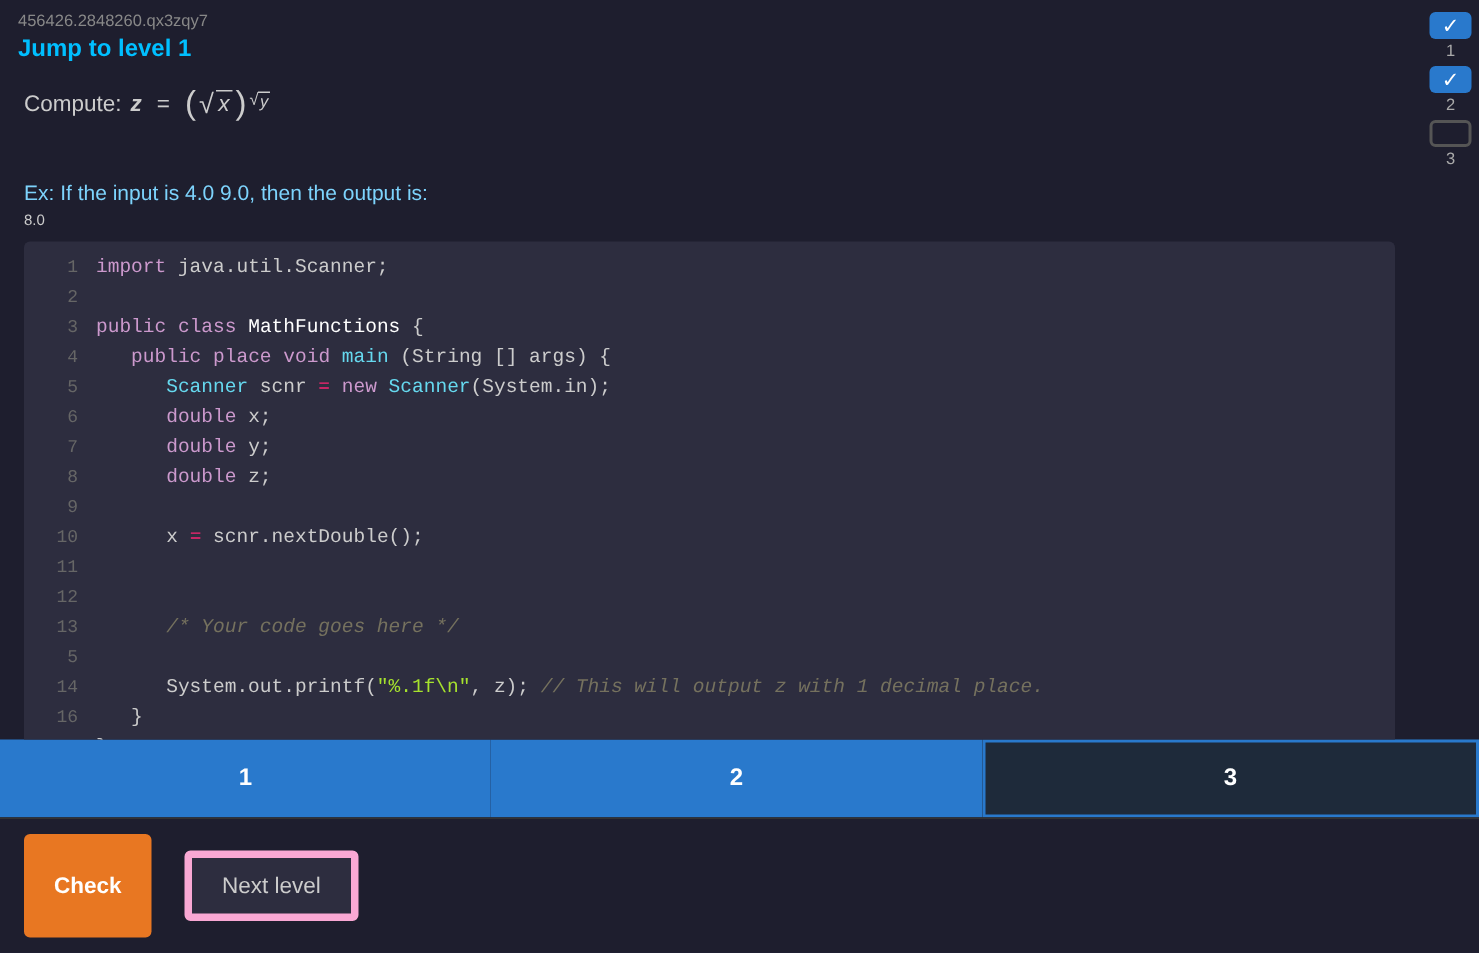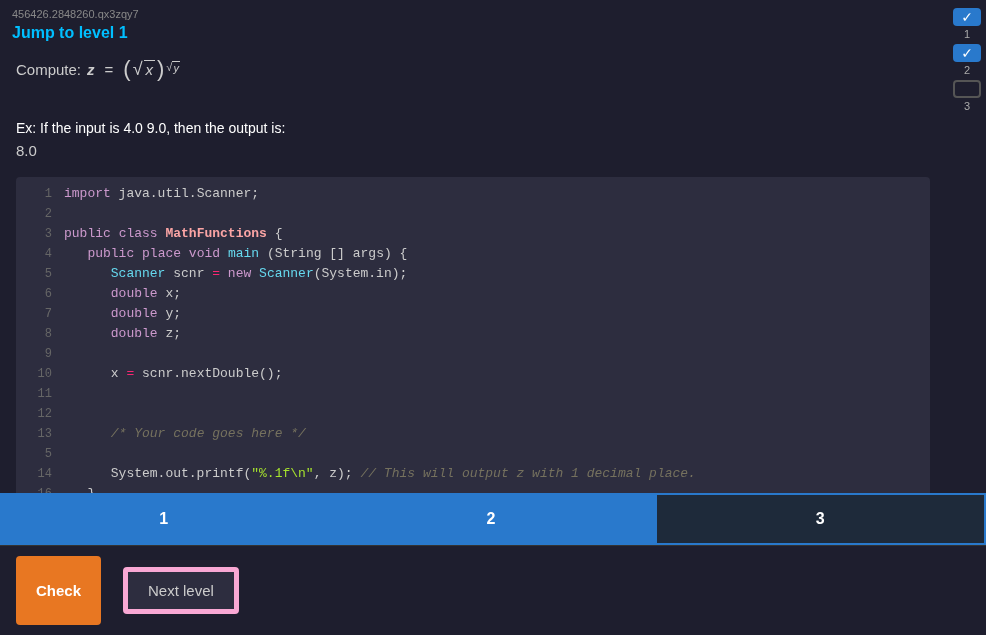--- a/index.html
+++ b/index.html
@@ -105,29 +105,29 @@
       font-size: 15px;
       color: #ccc;
       display: flex;
       align-items: center;
       gap: 6px;
       margin-bottom: 6px;
     }
 
     .example-text {
       font-size: 14px;
-      color: #ffffff;
+      color: #7dd3fc;
       margin-bottom: 6px;
       margin-top: 40px;
     }
 
     .output-value {
-      font-size: 15px;
-      color: #ccc;
-      margin-bottom: 18px;
+      font-size: 10px;
+      color: #ccc;
+      margin-bottom: 8px;
     }
 
     
     .code-editor {
       background: #2d2d3f;
       border-radius: 4px;
       padding: 8px 0;
       font-family: 'Courier New', monospace;
       font-size: 13px;
       margin-right: 40px;
@@ -152,21 +152,21 @@
       padding-top: 1px;
     }
 
     .line-code {
       color: #ccc;
       white-space: pre;
     }
 
     
     .kw { color: #cc99cd; }        
-    .cls { color: #fca5a5; font-weight: bold; }       
+    .cls { color: #ffffff; }       
     .fn { color: #66d9ef; }        
     .str { color: #a6e22e; }       
     .cmt { color: #75715e; font-style: italic; }       
     .op { color: #f92672; }    
     .type { color: #66d9ef; }      
 
     
     .tabs-bar {
       display: flex;
       background: #1e1e2e;

